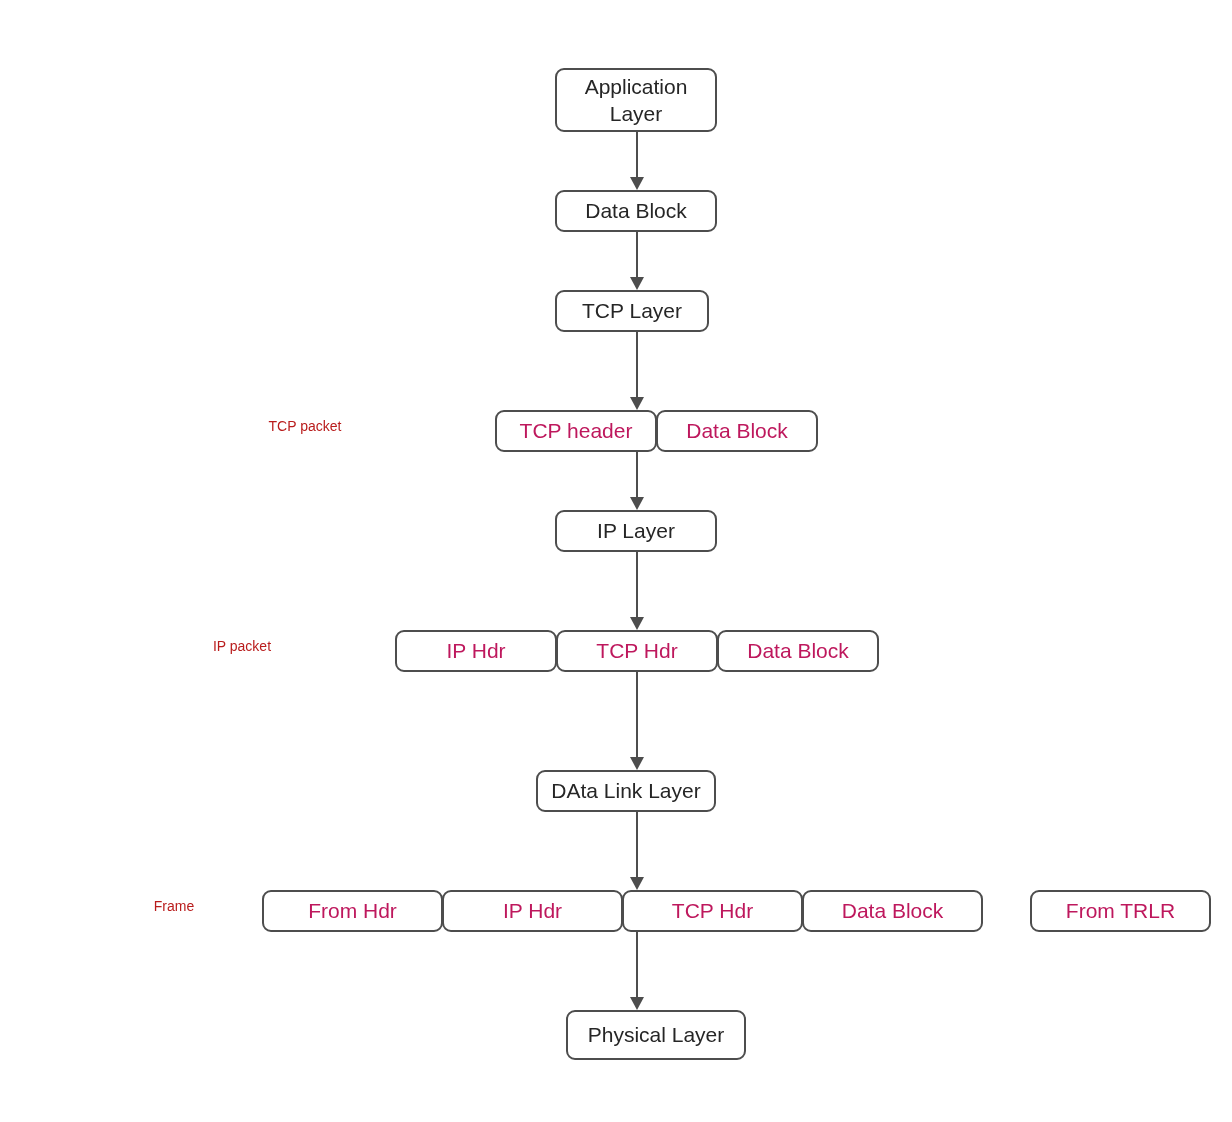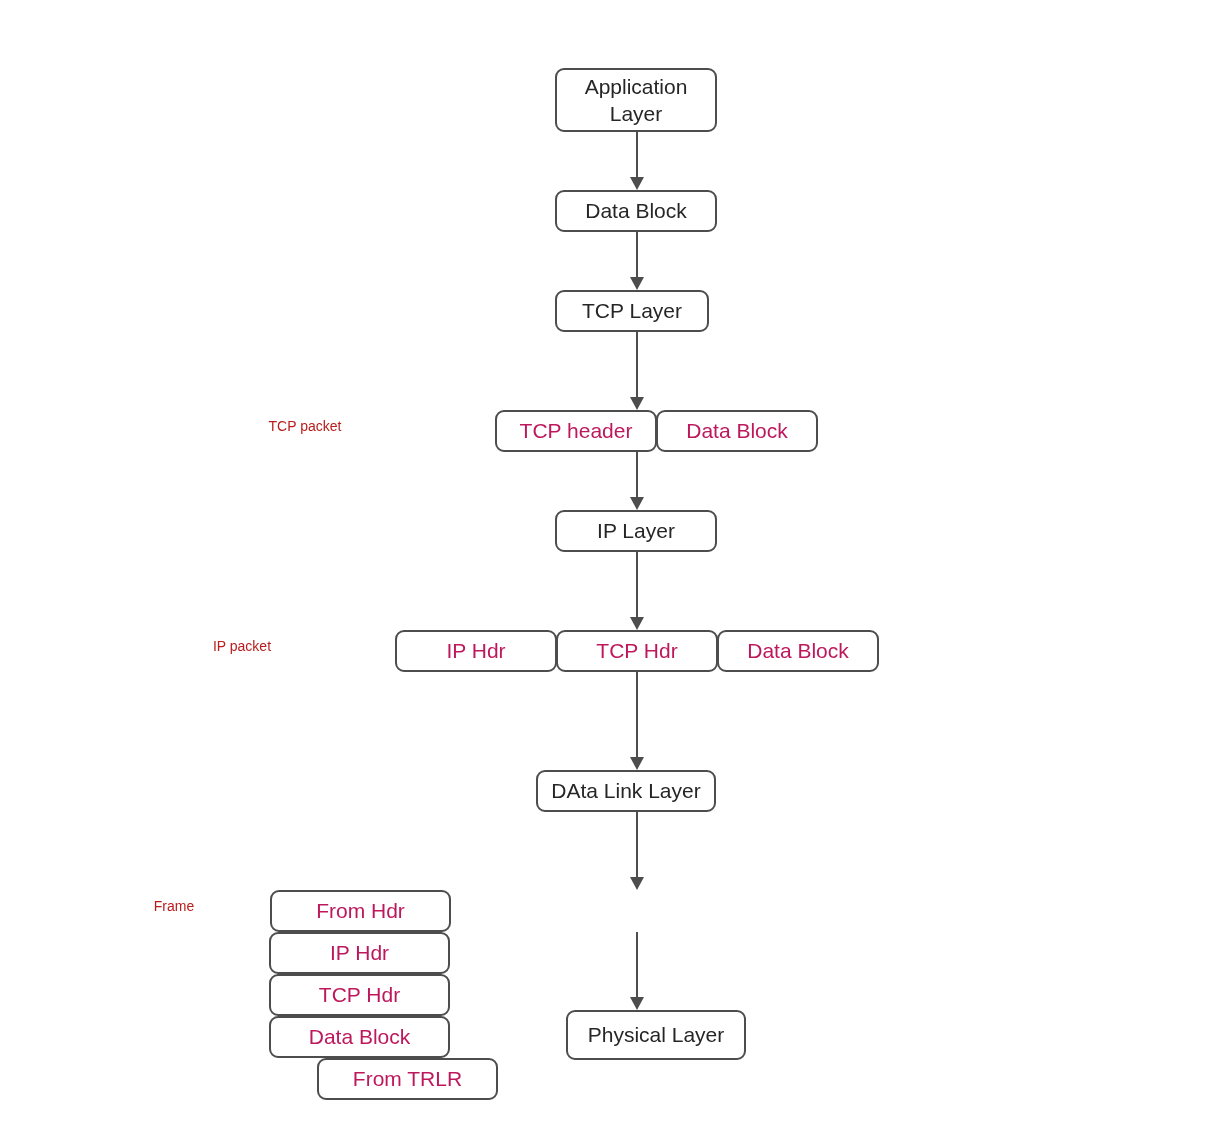--- a/index.html
+++ b/index.html
@@ -157,21 +157,21 @@
   <div class="packet-row" style="left:395px; top:630px;">
     <div class="cell" style="width:162px;">IP Hdr</div>
     <div class="cell" style="width:162px;">TCP Hdr</div>
     <div class="cell" style="width:162px;">Data Block</div>
   </div>
 
   <div class="node" style="left:536px; top:770px; width:180px; height:42px;">DAta Link Layer</div>
 
   <div class="side-label" style="left:114px; top:898px; width:120px;">Frame</div>
 
-  <div class="packet-row" style="left:270px; top:890px;flex-direction:column;">
+  <div class="packet-row" style="left:262px; top:890px;">
     <div class="cell" style="width:181px;">From Hdr</div>
     <div class="cell" style="width:181px;">IP Hdr</div>
     <div class="cell" style="width:181px;">TCP Hdr</div>
     <div class="cell" style="width:181px;">Data Block</div>
     <div class="cell" style="width:181px;margin-left:47px;">From TRLR</div>
   </div>
 
   <div class="node" style="left:566px; top:1010px; width:180px; height:50px;">Physical Layer</div>
 
 </div>

